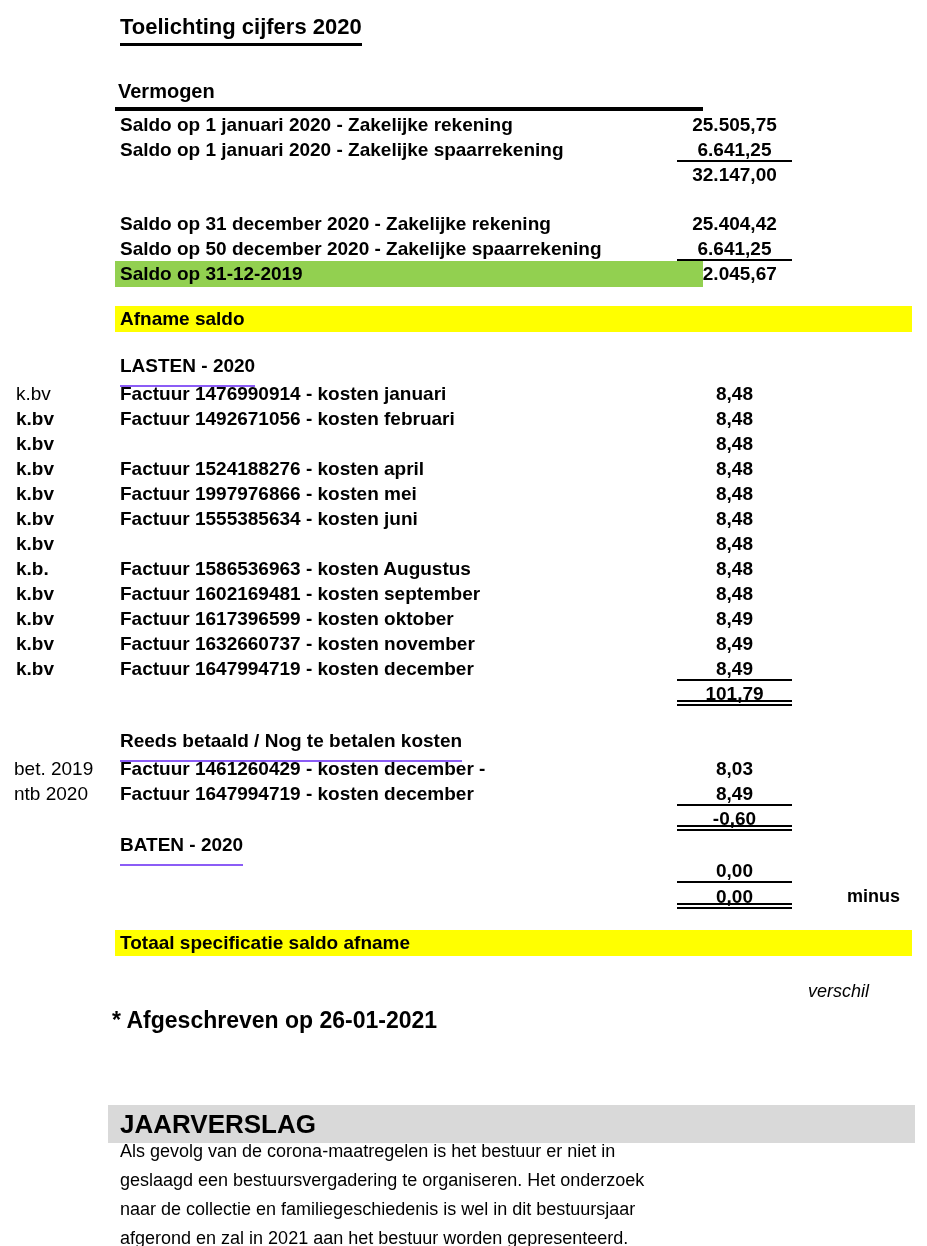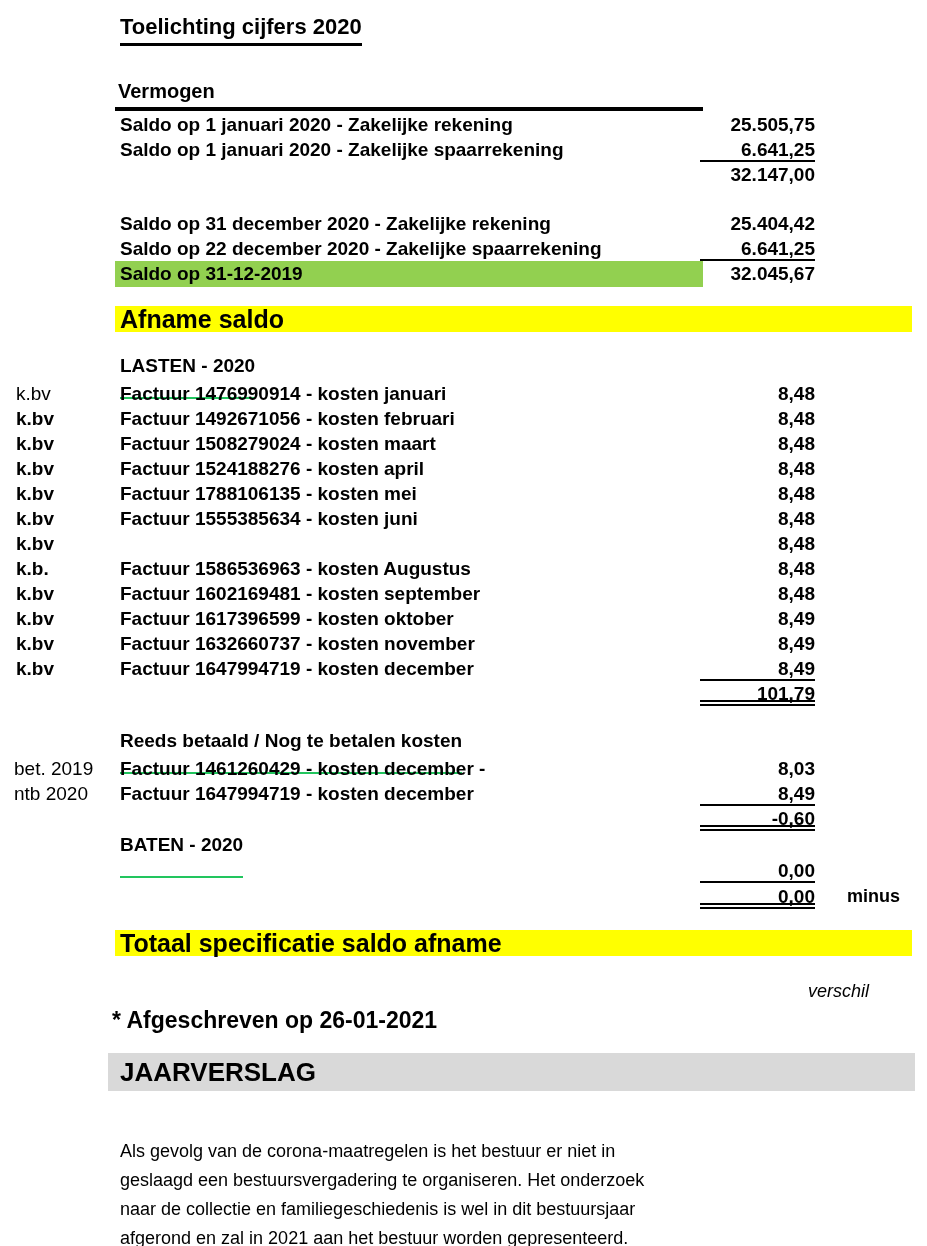--- a/index.html
+++ b/index.html
@@ -13,37 +13,37 @@
   .doc-title{position:absolute;left:120px;top:14px;font-size:22px;font-weight:bold;}
   .doc-title .u{display:inline-block;border-bottom:3px solid #000;padding-bottom:3px;white-space:nowrap;}
   
   .vermogen-head{position:absolute;left:118px;top:80px;font-size:20px;font-weight:bold;white-space:nowrap;}
   .thick-rule{position:absolute;left:115px;top:107px;width:588px;height:4px;background:#000;}
   
   .row{position:absolute;left:0;width:927px;height:25px;font-size:19px;line-height:25px;font-weight:bold;}
   .tag{position:absolute;left:16px;white-space:nowrap;font-weight:bold;}
   .tag.rw{font-weight:normal;}
   .desc{position:absolute;left:120px;white-space:nowrap;z-index:2;}
-  .amt{position:absolute;left:700px;width:115px;height:25px;text-align:right;}
+  .amt{position:absolute;left:677px;width:115px;height:25px;text-align:center;}
   .u1{border-bottom:2px solid #000;}
   .u2{border-bottom:6px double #000;}
   .note{position:absolute;left:847px;font-weight:bold;font-size:18px;white-space:nowrap;}
   
   .green-bar{position:absolute;left:115px;top:0;width:588px;height:26px;background:var(--highlight-green,#92d050);z-index:1;}
   .banner{position:absolute;left:115px;width:797px;height:26px;background:var(--highlight-yellow,#ffff00);
-          font-size:25px;font-weight:bold;line-height:26px;}
+          font-size:19px;font-weight:bold;line-height:26px;}
   .banner .txt{position:absolute;left:5px;white-space:nowrap;}
   
   .sub-head{position:absolute;left:120px;font-size:19px;font-weight:bold;white-space:nowrap;}
-  .sub-head .u{display:inline-block;border-bottom:2px solid #22c55e;padding-bottom:20px;}
+  .sub-head .u{display:inline-block;border-bottom:2px solid #8b5cf6;padding-bottom:8px;}
   
   .verschil{position:absolute;left:808px;top:981px;font-size:18px;font-style:italic;white-space:nowrap;}
   .footnote{position:absolute;left:112px;top:1007px;font-size:23px;font-weight:bold;white-space:nowrap;}
   
-  .jaarverslag-bar{position:absolute;left:108px;top:1053px;width:807px;height:38px;
+  .jaarverslag-bar{position:absolute;left:108px;top:1105px;width:807px;height:38px;
     background:var(--header-gray,#d9d9d9);font-size:26px;font-weight:bold;line-height:38px;}
   .jaarverslag-bar .txt{position:absolute;left:12px;white-space:nowrap;}
   .paragraph{position:absolute;left:120px;top:1137px;font-size:18px;line-height:29px;font-weight:normal;}
   .paragraph .pline{white-space:nowrap;}
 </style>
 </head>
 <body>
 
 <div class="sheet">
 
@@ -64,21 +64,21 @@
   </div>
   <div class="row" style="top:162px">
     <span class="amt">32.147,00</span>
   </div>
 
   <div class="row" style="top:211px">
     <span class="desc">Saldo op 31 december 2020 - Zakelijke rekening</span>
     <span class="amt">25.404,42</span>
   </div>
   <div class="row" style="top:236px">
-    <span class="desc">Saldo op 22 december 2020 - Zakelijke spaarrekening</span>
+    <span class="desc">Saldo op 50 december 2020 - Zakelijke spaarrekening</span>
     <span class="amt u1">6.641,25</span>
   </div>
   <div class="row" style="top:261px;height:26px">
     <div class="green-bar"></div>
     <span class="desc">Saldo op 31-12-2019</span>
     <span class="amt">32.045,67</span>
   </div>
 
   <div class="banner" style="top:306px">
     <span class="txt">Afname saldo</span>
@@ -93,31 +93,30 @@
     <span class="desc">Factuur 1476990914 - kosten januari</span>
     <span class="amt">8,48</span>
   </div>
   <div class="row" style="top:406px">
     <span class="tag">k.bv</span>
     <span class="desc">Factuur 1492671056 - kosten februari</span>
     <span class="amt">8,48</span>
   </div>
   <div class="row" style="top:431px">
     <span class="tag">k.bv</span>
-    <span class="desc">Factuur 1508279024 - kosten maart</span>
     <span class="amt">8,48</span>
   </div>
   <div class="row" style="top:456px">
     <span class="tag">k.bv</span>
     <span class="desc">Factuur 1524188276 - kosten april</span>
     <span class="amt">8,48</span>
   </div>
   <div class="row" style="top:481px">
     <span class="tag">k.bv</span>
-    <span class="desc">Factuur 1788106135 - kosten mei</span>
+    <span class="desc">Factuur 1997976866 - kosten mei</span>
     <span class="amt">8,48</span>
   </div>
   <div class="row" style="top:506px">
     <span class="tag">k.bv</span>
     <span class="desc">Factuur 1555385634 - kosten juni</span>
     <span class="amt">8,48</span>
   </div>
   <div class="row" style="top:531px">
     <span class="tag">k.bv</span>
     <span class="amt">8,48</span>

